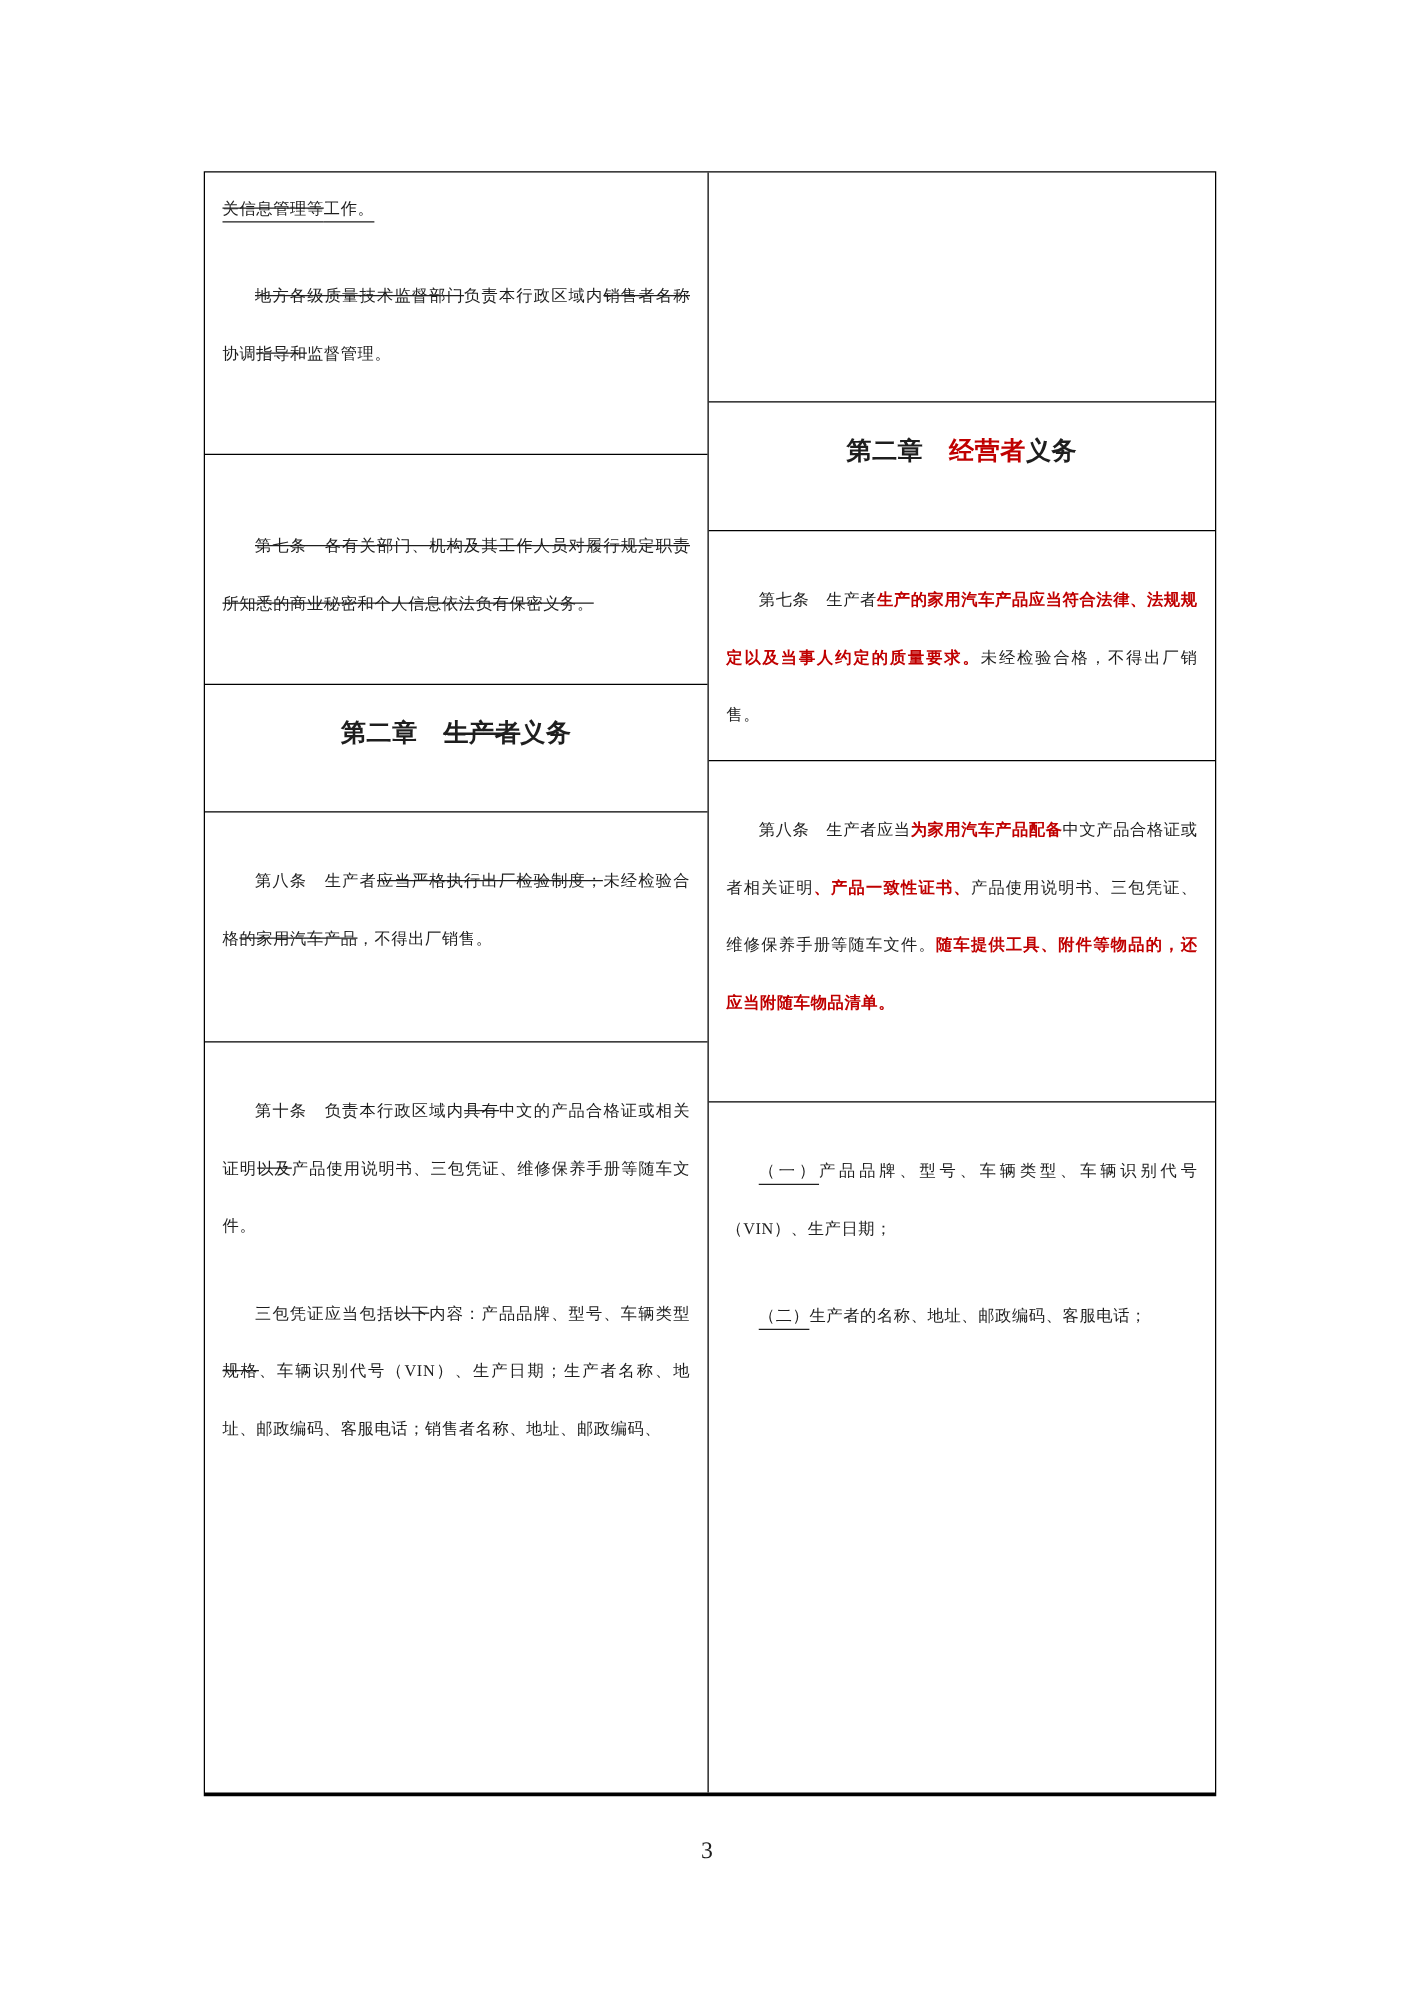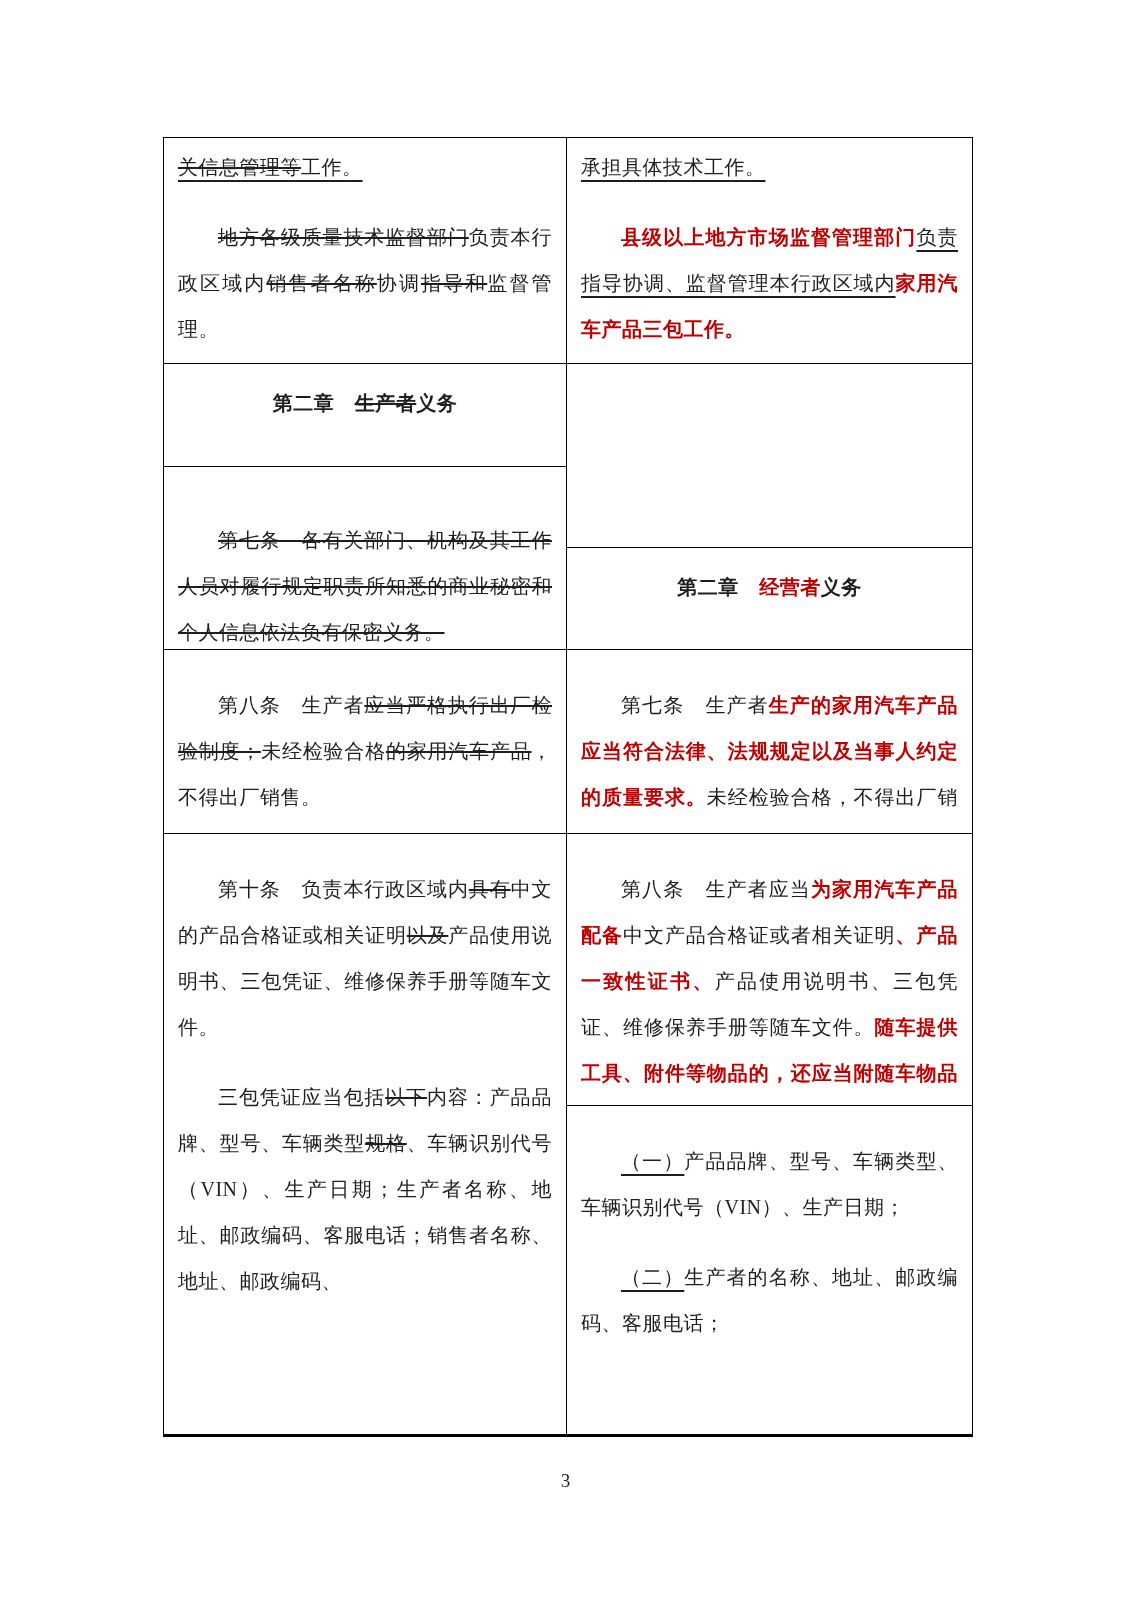--- a/index.html
+++ b/index.html
@@ -44,21 +44,21 @@
     border-right:1px solid var(--line);
   }
   .col-right{
     flex:1;
   }
   .cell{
     box-sizing:border-box;
     border-bottom:1px solid var(--line);
     padding:6px 14px;
     overflow:hidden;
-    font-size:20px;
+    font-size:13px;
     line-height:46px;
     letter-spacing:0.5px;
     text-align:justify;
   }
   .cell.last{border-bottom:none;}
   .h1{height:227px;}
   .h2{height:184px;}
   .h3{height:103px;}
   .h4{height:184px;}
   .h5L{height:602px;}
@@ -100,39 +100,35 @@
 </head>
 <body>
 
 <div class="page">
   <div class="doc-table">
     <div class="col col-left">
       <div class="cell h1">
           <p class="noind"><span class="r-su">关信息管理等</span><span class="r-u">工作。</span></p>
           <p class="ind"><span class="r-s">地方各级质量技术监督部门</span><span class="r-n">负责本行政区域内</span><span class="r-s">销售者名称</span><span class="r-n">协调</span><span class="r-s">指导和</span><span class="r-n">监督管理。</span></p>
         </div>
+      <div class="cell h2 pt-lg">
+          <p class="ind"><span class="r-s">第七条　各有关部门、机构及其工作人员对履行规定职责所知悉的商业秘密和个人信息依法负有保密义务。</span></p>
+        </div>
       <div class="cell h3 header-cell">
           <p class="noind"><span class="r-b">第二章　</span><span class="r-bs">生产者</span><span class="r-b">义务</span></p>
-        </div>
-      <div class="cell h2 pt-lg">
-          <p class="ind"><span class="r-s">第七条　各有关部门、机构及其工作人员对履行规定职责所知悉的商业秘密和个人信息依法负有保密义务。</span></p>
         </div>
       <div class="cell h4 pt-md">
           <p class="ind"><span class="r-n">第八条　生产者</span><span class="r-s">应当严格执行出厂检验制度；</span><span class="r-n">未经检验合格</span><span class="r-s">的家用汽车产品</span><span class="r-n">，不得出厂销售。</span></p>
         </div>
       <div class="cell h5L pt-md last">
           <p class="ind"><span class="r-n">第十条　负责本行政区域内</span><span class="r-s">具有</span><span class="r-n">中文的产品合格证或相关证明</span><span class="r-s">以及</span><span class="r-n">产品使用说明书、三包凭证、维修保养手册等随车文件。</span></p>
           <p class="ind"><span class="r-n">三包凭证应当包括</span><span class="r-s">以下</span><span class="r-n">内容：产品品牌、型号、车辆类型</span><span class="r-s">规格</span><span class="r-n">、车辆识别代号（VIN）、生产日期；生产者名称、地址、邮政编码、客服电话；销售者名称、地址、邮政编码、</span></p>
         </div>
     </div>
     <div class="col col-right">
-      <div class="cell h1">
-          <p class="noind"><span class="r-u">承担具体技术工作。</span></p>
-          <p class="ind"><span class="r-red">县级以上地方市场监督管理部门</span><span class="r-u">负责指导协调、监督管理本行政区域内</span><span class="r-red">家用汽车产品三包工作。</span></p>
-        </div>
       <div class="cell h2"></div>
       <div class="cell h3 header-cell">
           <p class="noind"><span class="r-b">第二章　</span><span class="r-red">经营者</span><span class="r-b">义务</span></p>
         </div>
       <div class="cell h4 pt-md">
           <p class="ind"><span class="r-n">第七条　生产者</span><span class="r-red">生产的家用汽车产品应当符合法律、法规规定以及当事人约定的质量要求。</span><span class="r-n">未经检验合格，不得出厂销售。</span></p>
         </div>
       <div class="cell h5R pt-md">
           <p class="ind"><span class="r-n">第八条　生产者应当</span><span class="r-red">为家用汽车产品配备</span><span class="r-n">中文产品合格证或者相关证明</span><span class="r-red">、产品一致性证书、</span><span class="r-n">产品使用说明书、三包凭证、维修保养手册等随车文件。</span><span class="r-red">随车提供工具、附件等物品的，还应当附随车物品清单。</span></p>
         </div>

